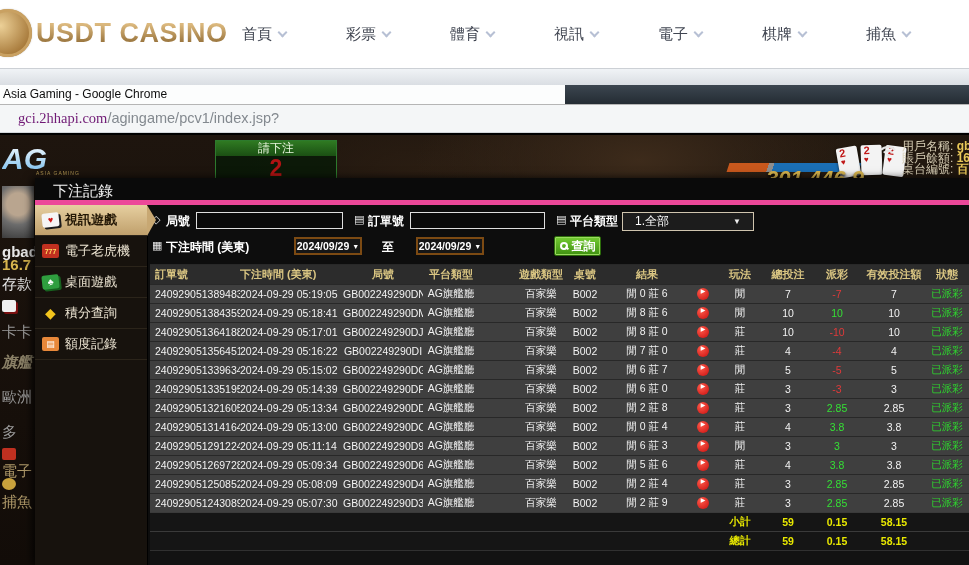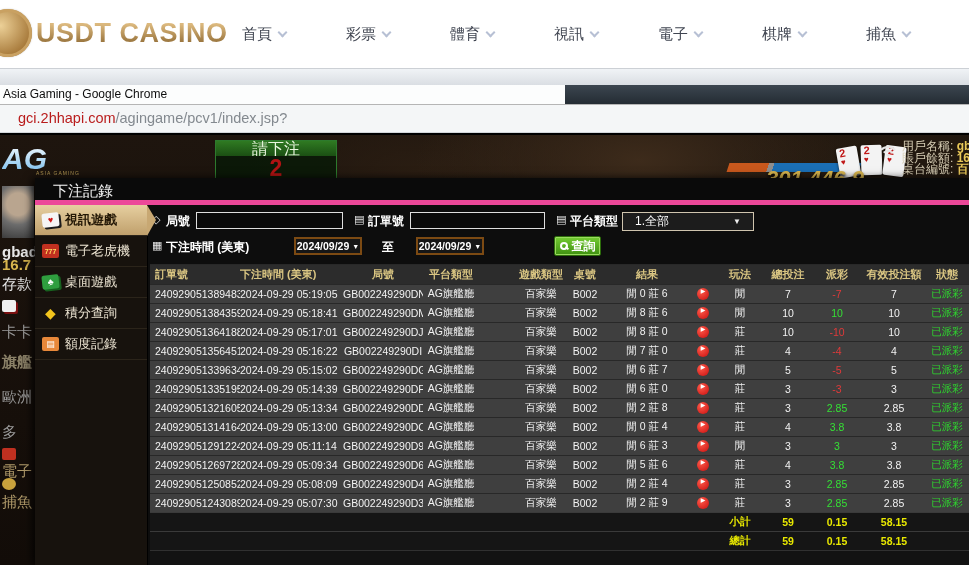--- a/index.html
+++ b/index.html
@@ -26,37 +26,37 @@
 
   
   .titlebar{position:absolute;top:85px;left:0;right:0;height:20px;background:#fcfdfd;
         border-bottom:1px solid #b5b5b5;z-index:1;}
   .titlebar .title{position:absolute;left:3px;top:2px;font-size:12px;color:#0d0d0d;}
   .titlebar .dark-block{position:absolute;left:565px;right:0;top:0;bottom:0;
         background:linear-gradient(180deg,#3c4650,#242c33);}
   .urlbar{position:absolute;top:105px;left:0;right:0;height:28px;background:#f4f6f7;
         border-bottom:1px solid #d2d6da;z-index:1;}
   .url{position:absolute;left:18px;top:5px;font-size:14.5px;color:#83898f;}
-  .url .domain{color:#b91c1c;}
+  .url .domain{color:#701a75;font-family:Liberation Serif, serif;}
 
   
   .lobby{position:absolute;top:133px;left:0;right:0;bottom:0;border-top:2px solid #000;
         background:
           radial-gradient(ellipse 320px 130px at 640px 25px,#3d2b1b 0%,transparent 70%),
           radial-gradient(ellipse 260px 110px at 420px 35px,#2a1d12 0%,transparent 75%),
           radial-gradient(ellipse 200px 90px at 880px 20px,#241a10 0%,transparent 75%),
           linear-gradient(#1e150e,#120c08);}
   .ag-logo{position:absolute;left:2px;top:7px;}
   .ag-text{font-size:30px;font-weight:bold;font-style:italic;
         background:linear-gradient(180deg,#ffffff,#6db8ec);
         -webkit-background-clip:text;background-clip:text;color:transparent;}
   .ag-sub{font-size:5px;color:#b79b55;letter-spacing:1px;margin-left:34px;margin-top:-6px;}
   .bet-box{position:absolute;left:215px;top:5px;width:122px;height:42px;
         background:rgba(6,26,6,.78);border:1px solid #2d7a2d;}
-  .bet-prompt{height:15px;line-height:15px;text-align:center;font-size:16px;color:#e9f6de;
+  .bet-prompt{height:15px;line-height:15px;text-align:center;font-size:12px;color:#e9f6de;
         background:linear-gradient(#2f7a22,#1b4f13);}
   .bet-count{text-align:center;font-size:23px;font-weight:bold;color:#b01313;line-height:25px;}
   .progress{position:absolute;left:728px;top:28px;width:132px;height:9px;transform:skewX(-18deg);
         background:linear-gradient(90deg,#c8581d 0 30%,#8e8e8e 30% 34%,#1b6fb5 34% 100%);}
   .card{position:absolute;width:21px;height:30px;background:#f3f3f3;border-radius:2px;
         color:#c01818;font-size:11px;font-weight:bold;padding:1px 0 0 3px;
         box-shadow:0 1px 3px #000a;line-height:9px;}
   .card small{font-size:8px;display:block;}
   .jackpot{position:absolute;left:766px;top:31px;font-size:22px;font-weight:bold;font-style:italic;
         color:#d8b54e;text-shadow:0 2px 3px #000;}
@@ -225,21 +225,21 @@
     <div><span class="lbl">桌台編號:</span> <span class="val">百</span></div>
   </div>
 
   <div class="bg-rail">
     <div class="avatar"></div>
     <span class="rail-t white" style="top:63px;font-weight:bold;">gbad</span>
     <span class="rail-t gold" style="top:76px;">16.7</span>
     <span class="rail-t white" style="top:95px;">存款</span>
     <span class="rail-ico" style="top:120px;background:#f0f0f0;box-shadow:2px 2px 0 #7a1010;"></span>
     <span class="rail-t" style="top:143px;">卡卡</span>
-    <span class="rail-t" style="top:173px;color:#8a8067;font-weight:bold;">旗艦</span>
+    <span class="rail-t" style="top:173px;color:#8a8067;font-weight:bold;font-style:italic;">旗艦</span>
     <span class="rail-t" style="top:208px;">歐洲</span>
     <span class="rail-t" style="top:243px;">多</span>
     <span class="rail-ico" style="top:268px;background:#c03020;"></span>
     <span class="rail-t" style="top:282px;color:#b09a6a;">電子</span>
     <span class="rail-ico" style="top:298px;background:#c9a23c;border-radius:50%;"></span>
     <span class="rail-t" style="top:313px;color:#b09a6a;">捕魚</span>
   </div>
 </div>
 
 <div class="modal">

